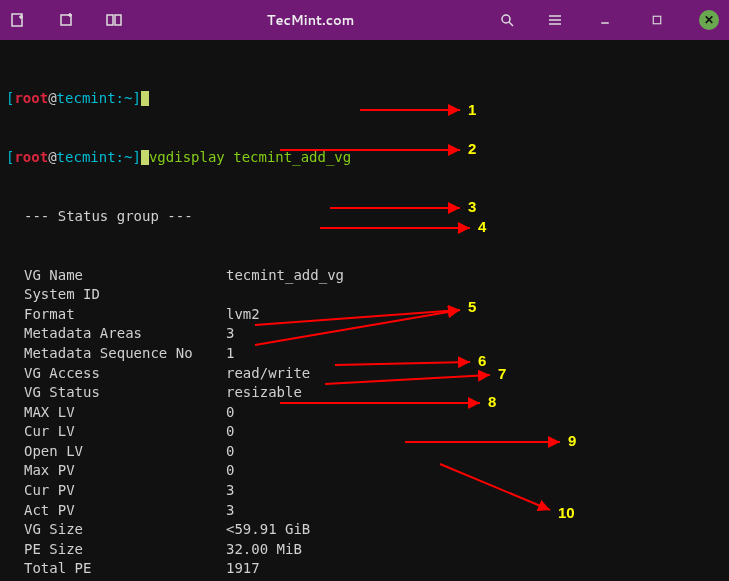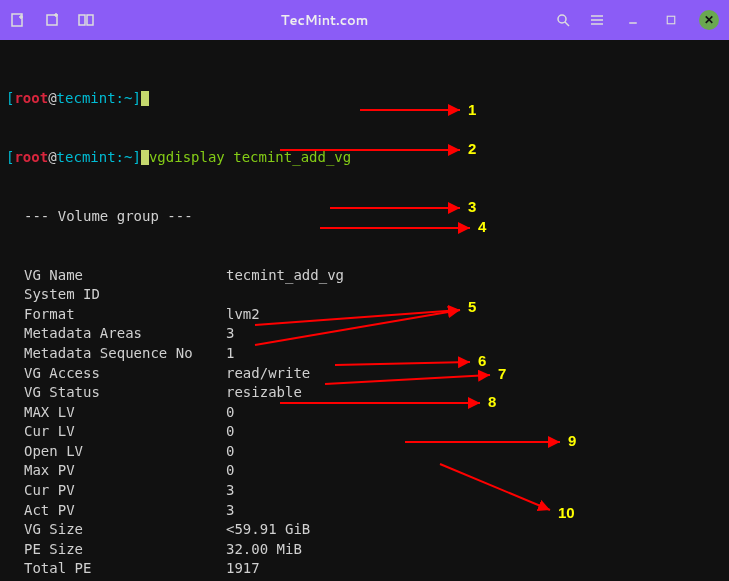--- a/index.html
+++ b/index.html
@@ -7,25 +7,25 @@
     background: #1a1a1a;
     font-family: "DejaVu Sans Mono", "Consolas", monospace;
     font-size: 14px;
     color: #d0d0d0;
     width: 729px;
     height: 581px;
     overflow: hidden;
   }
   .titlebar {
     height: 40px;
-    background: #8b5cf6;
+    background: #701a75;
     display: flex;
     align-items: center;
     padding: 0 10px;
-    gap: 18px;
+    gap: 32px;
     color: #eee;
     font-family: "Cantarell", sans-serif;
     font-size: 13px;
   }
   .titlebar .spacer { flex: 1; }
   .titlebar .title { flex: 0 0 auto; font-weight: 600; }
   .tb-icon { width: 16px; height: 16px; display: inline-flex; align-items:center; justify-content:center; fill: #ddd; stroke:#ddd; stroke-width:1.5; }
   .win-btn { width:20px; height:20px; display:inline-flex; align-items:center; justify-content:center; border-radius:50%; }
   .win-close { background:#6aa84f; color:#111; font-weight:bold; font-size:12px; line-height:1; }
   .terminal {
@@ -108,21 +108,21 @@
   </span>
   <span class="win-btn win-close">✕</span>
 </div>
 
 <div class="terminal">
 
 <div class="prompt"><span class="br">[</span><span class="user">root</span><span class="at">@</span><span class="host">tecmint</span><span class="br">:</span><span class="path">~</span><span class="br">]</span><span class="cursor"></span></div>
 
 <div class="prompt"><span class="br">[</span><span class="user">root</span><span class="at">@</span><span class="host">tecmint</span><span class="br">:</span><span class="path">~</span><span class="br">]</span><span class="cursor"></span><span class="cmd">vgdisplay tecmint_add_vg</span></div>
 
-<div class="hdr">--- Volume group ---</div>
+<div class="hdr">--- Status group ---</div>
 
 <div id="rows"><div class="row"><span class="lbl">VG Name</span><span class="val">tecmint_add_vg</span></div><div class="row"><span class="lbl">System ID</span><span class="val"></span></div><div class="row"><span class="lbl">Format</span><span class="val">lvm2</span></div><div class="row"><span class="lbl">Metadata Areas</span><span class="val">3</span></div><div class="row"><span class="lbl">Metadata Sequence No</span><span class="val">1</span></div><div class="row"><span class="lbl">VG Access</span><span class="val">read/write</span></div><div class="row"><span class="lbl">VG Status</span><span class="val">resizable</span></div><div class="row"><span class="lbl">MAX LV</span><span class="val">0</span></div><div class="row"><span class="lbl">Cur LV</span><span class="val">0</span></div><div class="row"><span class="lbl">Open LV</span><span class="val">0</span></div><div class="row"><span class="lbl">Max PV</span><span class="val">0</span></div><div class="row"><span class="lbl">Cur PV</span><span class="val">3</span></div><div class="row"><span class="lbl">Act PV</span><span class="val">3</span></div><div class="row"><span class="lbl">VG Size</span><span class="val">&lt;59.91 GiB</span></div><div class="row"><span class="lbl">PE Size</span><span class="val">32.00 MiB</span></div><div class="row"><span class="lbl">Total PE</span><span class="val">1917</span></div><div class="row"><span class="lbl">Alloc PE / Size</span><span class="val">0 / 0</span></div></div>
 
 
 
 
 
 
 <svg class="arrows" width="729" height="541">
   <defs>

